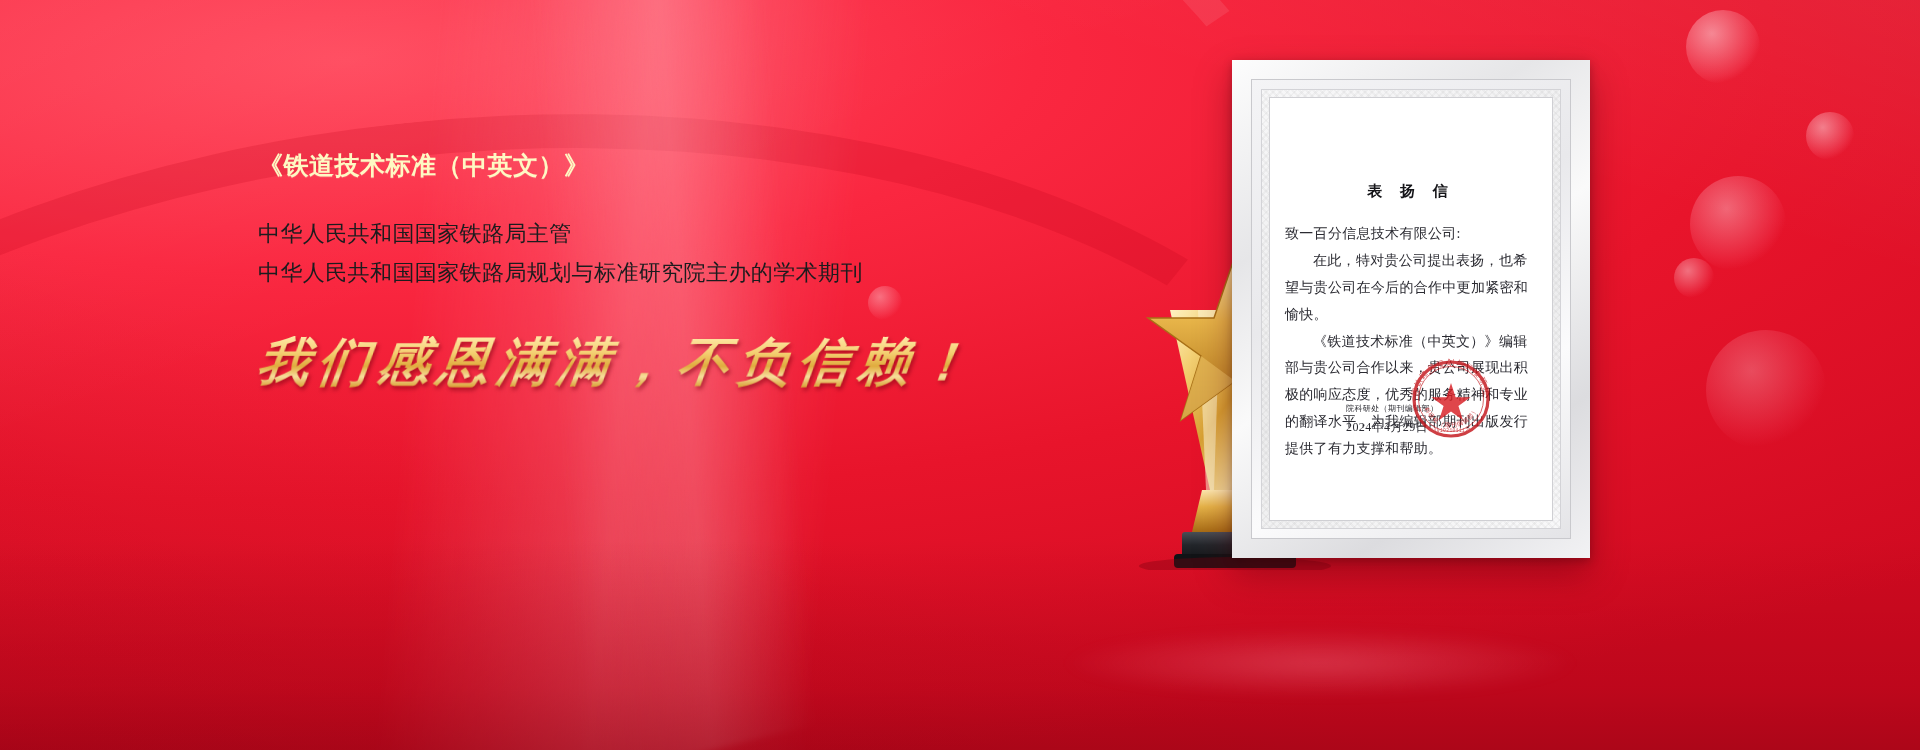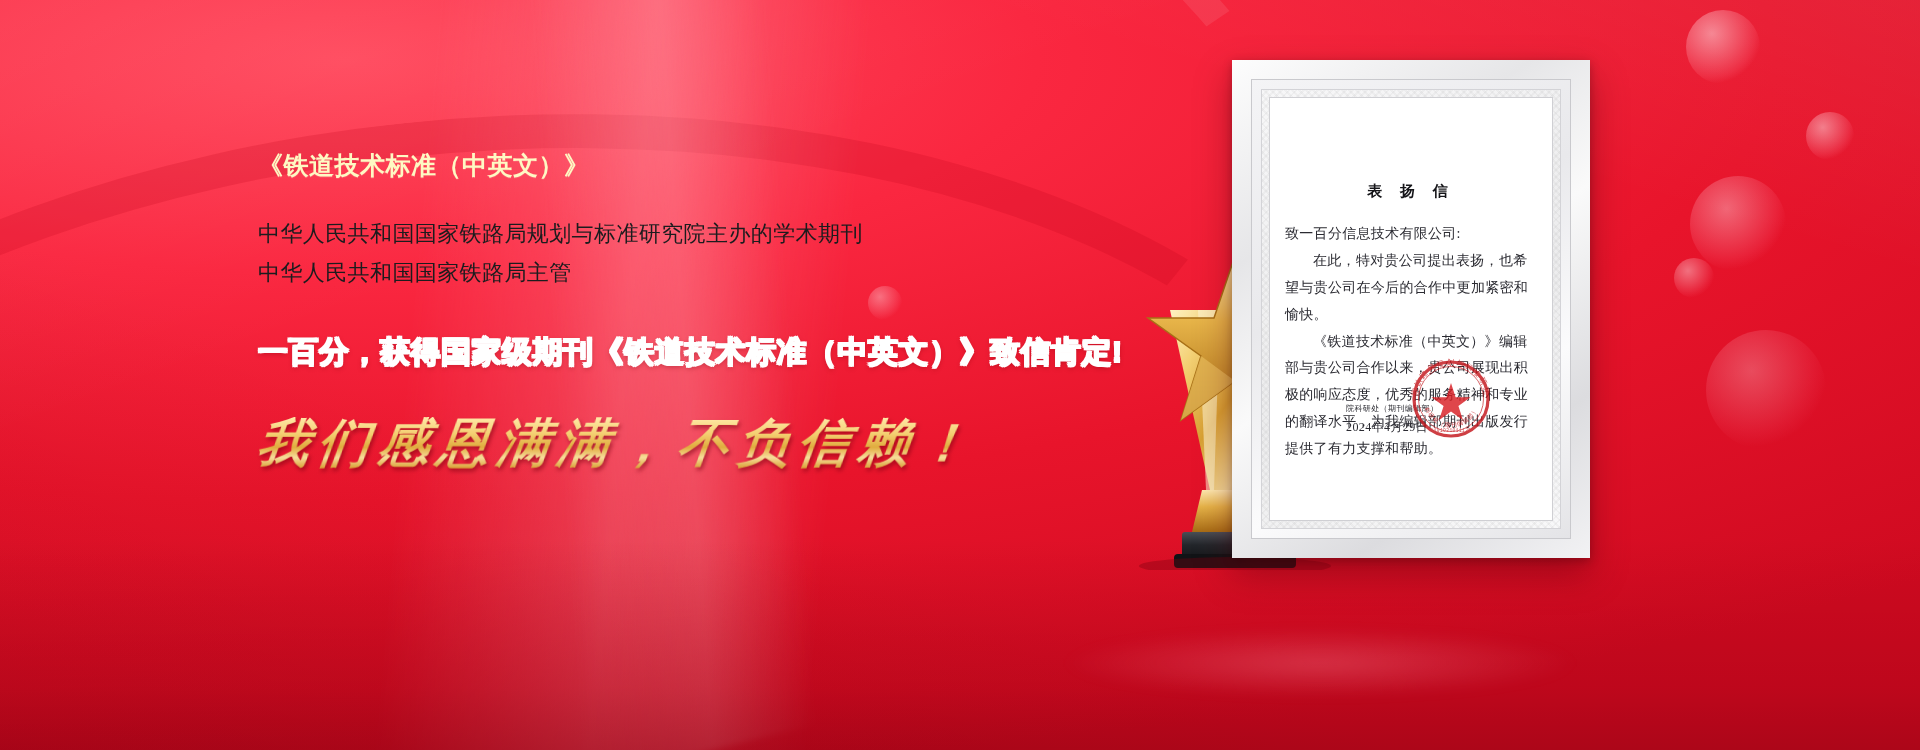--- a/index.html
+++ b/index.html
@@ -163,24 +163,23 @@
   <div class="bokeh b2"></div>
   <div class="bokeh b3"></div>
   <div class="bokeh b4"></div>
   <div class="bokeh b5"></div>
   <div class="bokeh b6"></div>
 
   <div class="copy">
 
     <h1 class="journal-title">《铁道技术标准（中英文）》</h1>
 
+    <p class="subline">中华人民共和国国家铁路局主管</p>
     <p class="subline">中华人民共和国国家铁路局规划与标准研究院主办的学术期刊</p>
-    <p class="subline">中华人民共和国国家铁路局主管</p>
-
-    <div class="headline">一百分，获得国家级期刊《铁道技术标准（中英文）》致信肯定!</div>
+
 
     <div class="gold-line">我们感恩满满，不负信赖！</div>
   </div>
 
   <div class="trophy">
     <svg width="250" height="330" viewBox="0 0 250 330">
       <defs>
         <linearGradient id="gGold" x1="0" y1="0" x2="1" y2="1">
           <stop offset="0%" stop-color="#fff2c2"></stop>
           <stop offset="22%" stop-color="#f3cf72"></stop>

